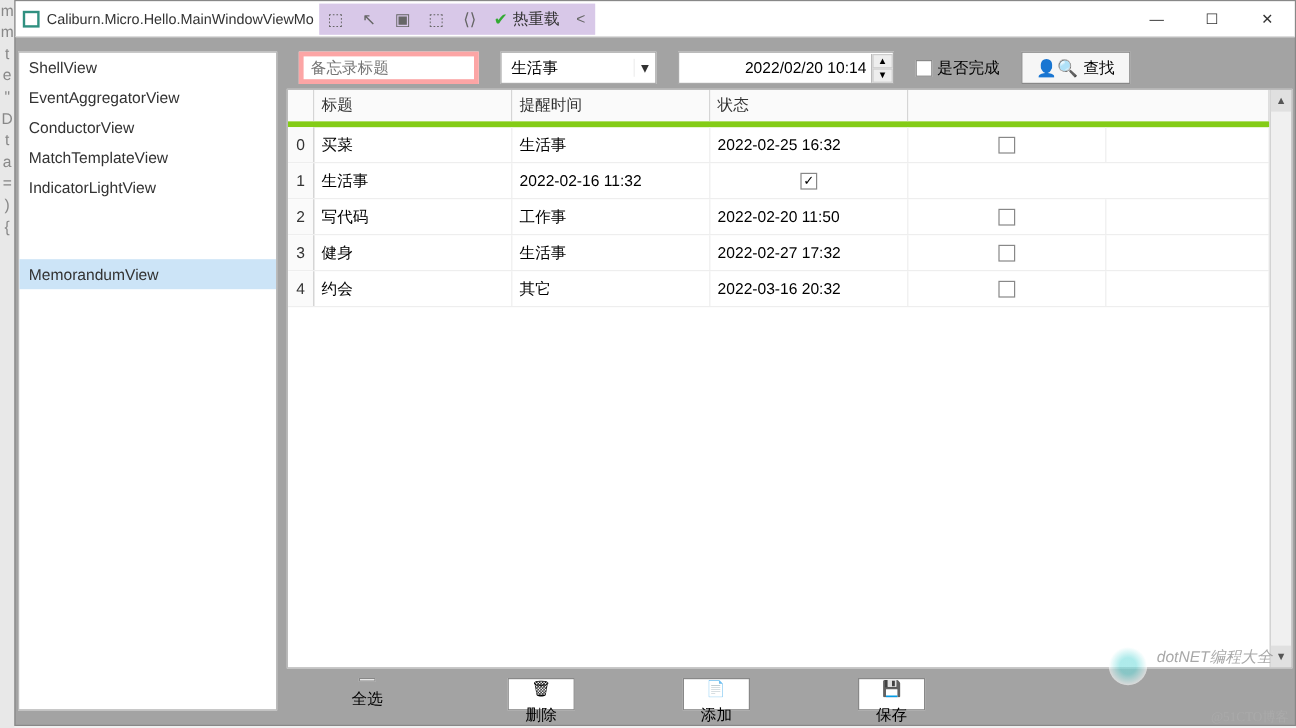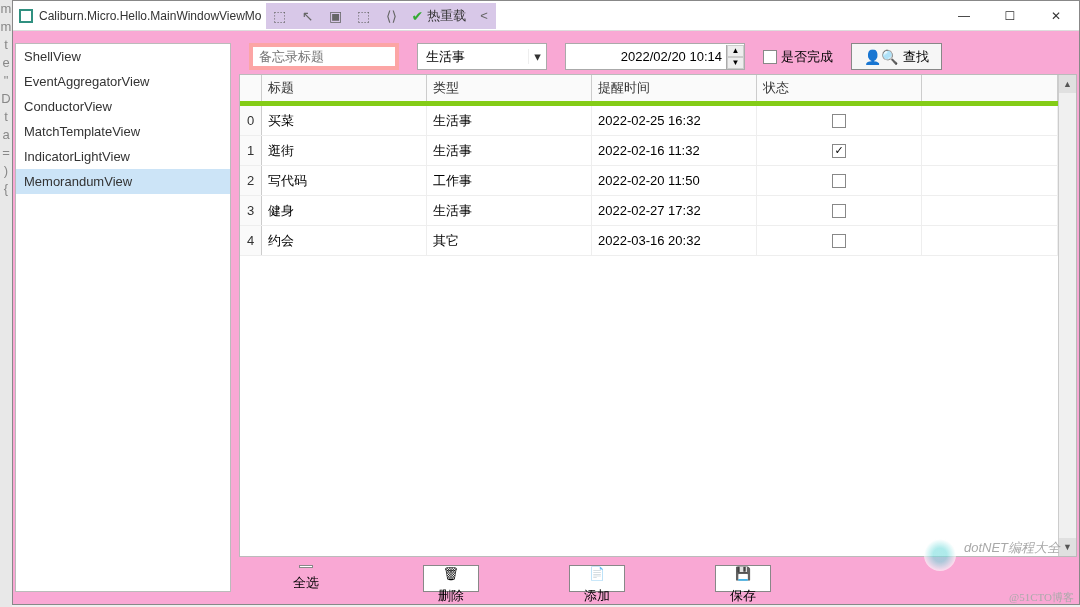--- a/index.html
+++ b/index.html
@@ -1,39 +1,39 @@
 <!DOCTYPE html>
 <html><head>
   <meta charset="utf-8">
   <style>
     * { box-sizing: border-box; margin: 0; padding: 0; font-family: "Microsoft YaHei", sans-serif; font-size: 13px; }
     body { background: #f0f0f0; width: 1080px; height: 607px; overflow: hidden; position: relative; }
     
     .left-gutter { position: absolute; left: 0; top: 0; width: 12px; height: 607px; background: #e8e8e8; color: #888; font-size: 10px; line-height: 18px; text-align: center; overflow: hidden; }
     .left-gutter span { display: block; }
     
-    .app { position: absolute; left: 12px; top: 0; right: 0; height: 605px; background: #f9a8d4; border: 1px solid #888; }
+    .app { position: absolute; left: 12px; top: 0; right: 0; height: 605px; background: #a3a3a3; border: 1px solid #888; }
     
     .titlebar { height: 30px; background: #fff; display: flex; align-items: center; border-bottom: 1px solid #ddd; }
     .titlebar .app-icon { width: 14px; height: 14px; margin: 0 6px; border: 2px solid #309080; }
     .titlebar .title { flex: 0 0 auto; color: #333; font-size: 12px; white-space: nowrap; overflow: hidden; max-width: 280px; }
     .titlebar .toolbar-center { display: flex; align-items: center; background: #d8c8e8; height: 26px; margin-left: 4px; }
     .titlebar .tool-btn { width: 28px; height: 24px; display: flex; align-items: center; justify-content: center; color: #666; font-size: 14px; }
     .titlebar .hot-reload { display: flex; align-items: center; padding: 0 6px; color: #333; }
     .titlebar .hot-reload .check { color: #3a3; margin-right: 4px; font-size: 14px; }
     .titlebar .chevron { padding: 0 8px; color: #666; }
     .titlebar .spacer { flex: 1; }
     .titlebar .win-controls { display: flex; }
     .titlebar .win-btn { width: 46px; height: 30px; display: flex; align-items: center; justify-content: center; color: #333; font-size: 12px; }
     
     .body-row { display: flex; height: calc(100% - 30px); }
     
     .sidebar { width: 216px; border: 1px solid #bbb; margin: 12px 6px 12px 2px; background: #fff; overflow-y: auto; }
     .sidebar .item { padding: 5px 8px; color: #333; cursor: pointer; }
-    .sidebar .item.selected { background: #cce4f7; }
+    .sidebar .item.selected { background: #cce4f7; margin-top: 47px; }
     
     .main { flex: 1; margin: 12px 2px 12px 2px; display: flex; flex-direction: column; }
     
     .filter-row { display: flex; align-items: center; gap: 18px; margin-bottom: 4px; padding: 0 10px; }
     .text-input { border: 4px solid #fca5a5; height: 27px; padding: 0 6px; width: 150px; color: #777; background: #fff; }
     .combo { border: 1px solid #aaa; height: 27px; width: 130px; display: flex; align-items: center; background: #fff; }
     .combo .sel { flex: 1; padding: 0 8px; }
     .combo .arrow { width: 18px; text-align: center; color: #333; border-left: 1px solid #eee; }
     .datetime { border: 1px solid #aaa; height: 27px; display: flex; align-items: center; width: 180px; background: #fff; }
     .datetime .val { flex: 1; text-align: right; padding: 0 4px; }
@@ -157,39 +157,37 @@
           <span class="icon">👤🔍</span>
           <span>查找</span>
         </div>
       </div>
 
       <div class="grid-wrap">
         <div class="grid-inner">
           <div class="grid-header">
             <div class="cell rowhead-col"></div>
             <div class="cell col-title">标题</div>
-            <div class="cell col-type">类型</div>
             <div class="cell col-time">提醒时间</div>
             <div class="cell col-status">状态</div>
             <div class="cell col-last"></div>
           </div>
           <div id="grid-body">
               <div class="grid-row">
                 <div class="cell rowhead">0</div>
                 <div class="cell col-title">买菜</div>
                 <div class="cell col-type">生活事</div>
                 <div class="cell col-time">2022-02-25 16:32</div>
                 <div class="cell col-status status-cell">
                   <div class="cb"></div>
                 </div>
                 <div class="cell col-last"></div>
               </div>
               <div class="grid-row">
                 <div class="cell rowhead">1</div>
-                <div class="cell col-title">逛街</div>
                 <div class="cell col-type">生活事</div>
                 <div class="cell col-time">2022-02-16 11:32</div>
                 <div class="cell col-status status-cell">
                   <div class="cb">✓</div>
                 </div>
                 <div class="cell col-last"></div>
               </div>
               <div class="grid-row">
                 <div class="cell rowhead">2</div>
                 <div class="cell col-title">写代码</div>

